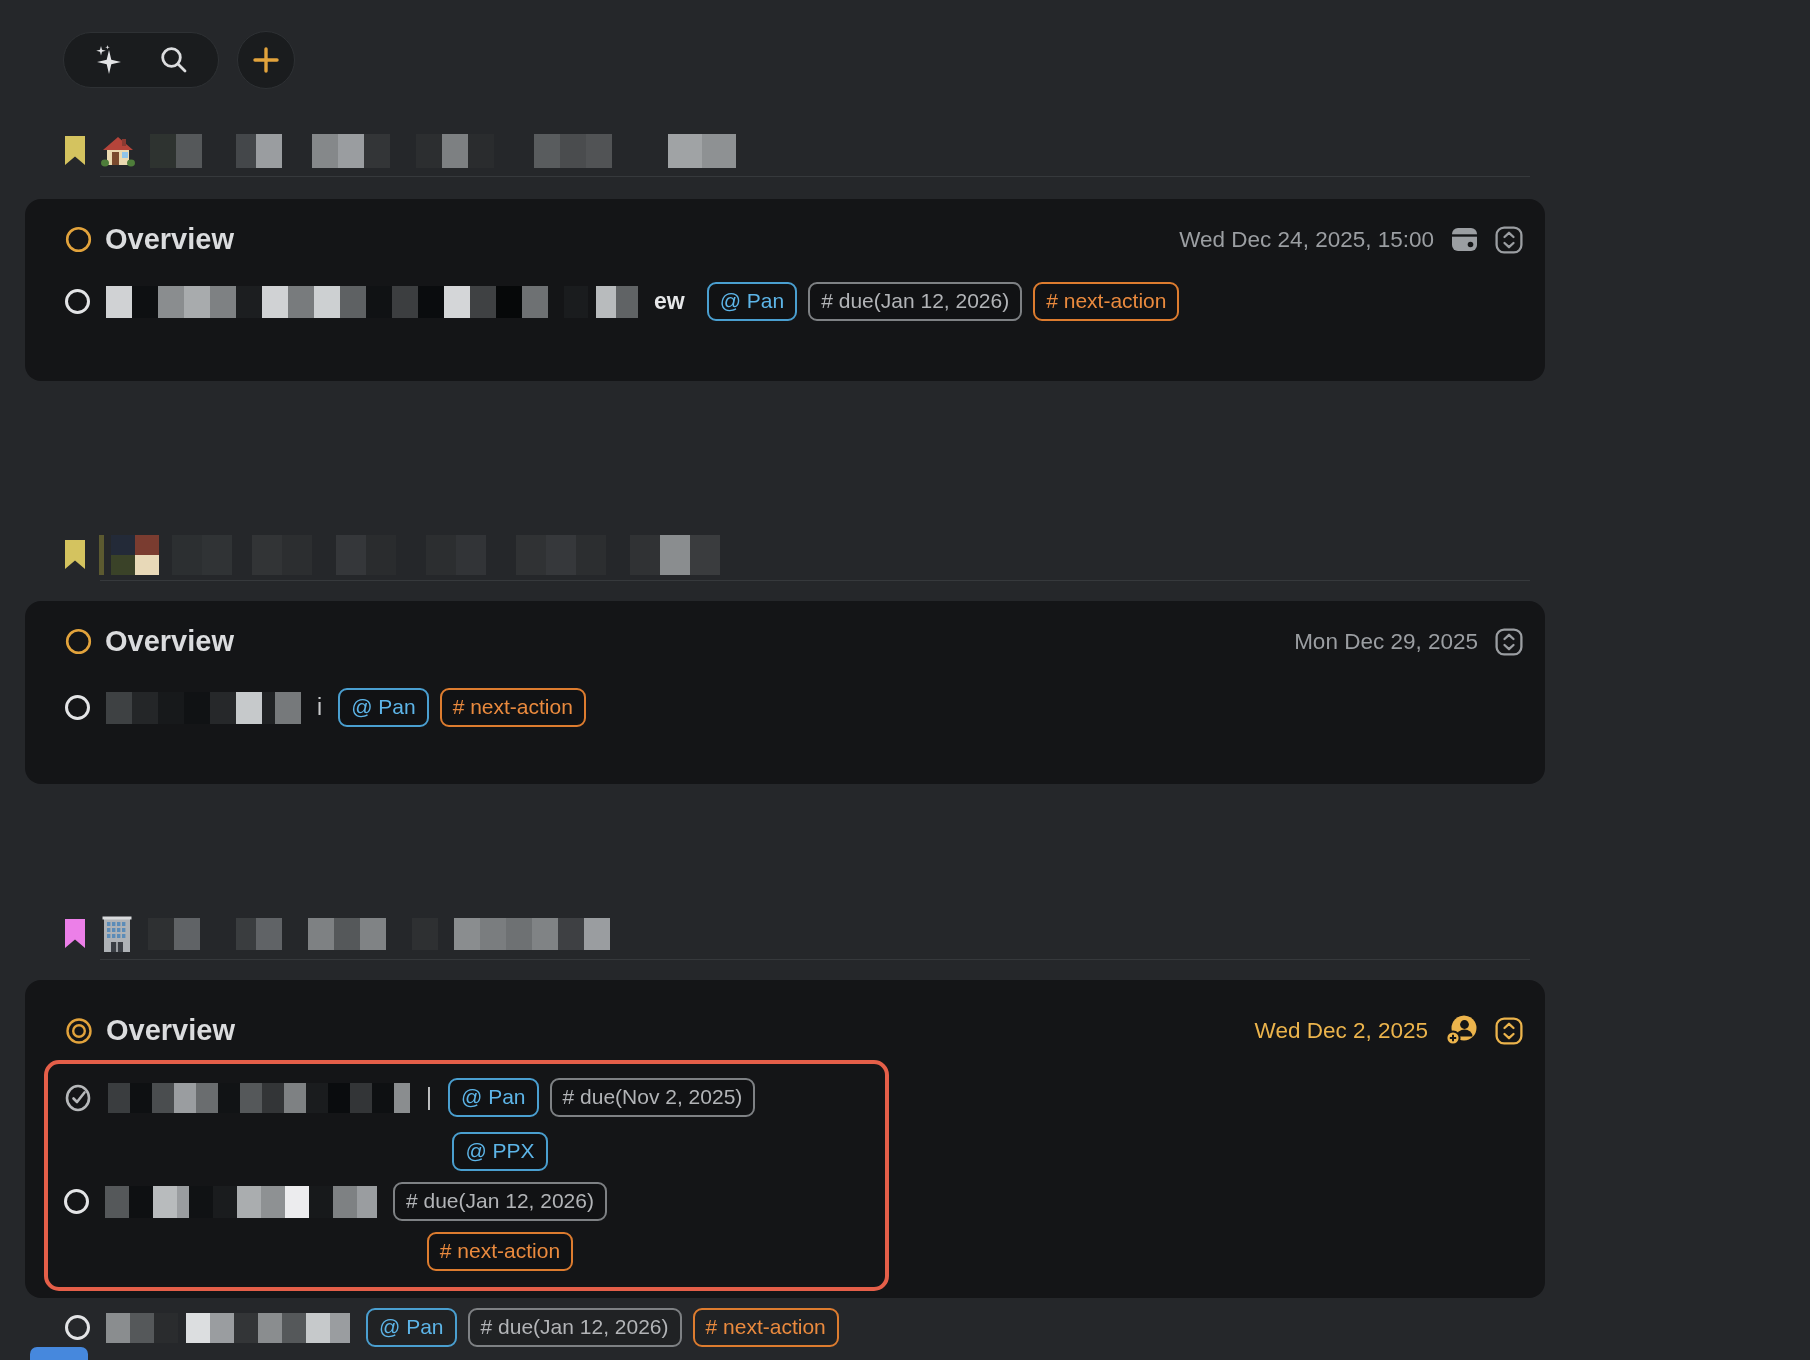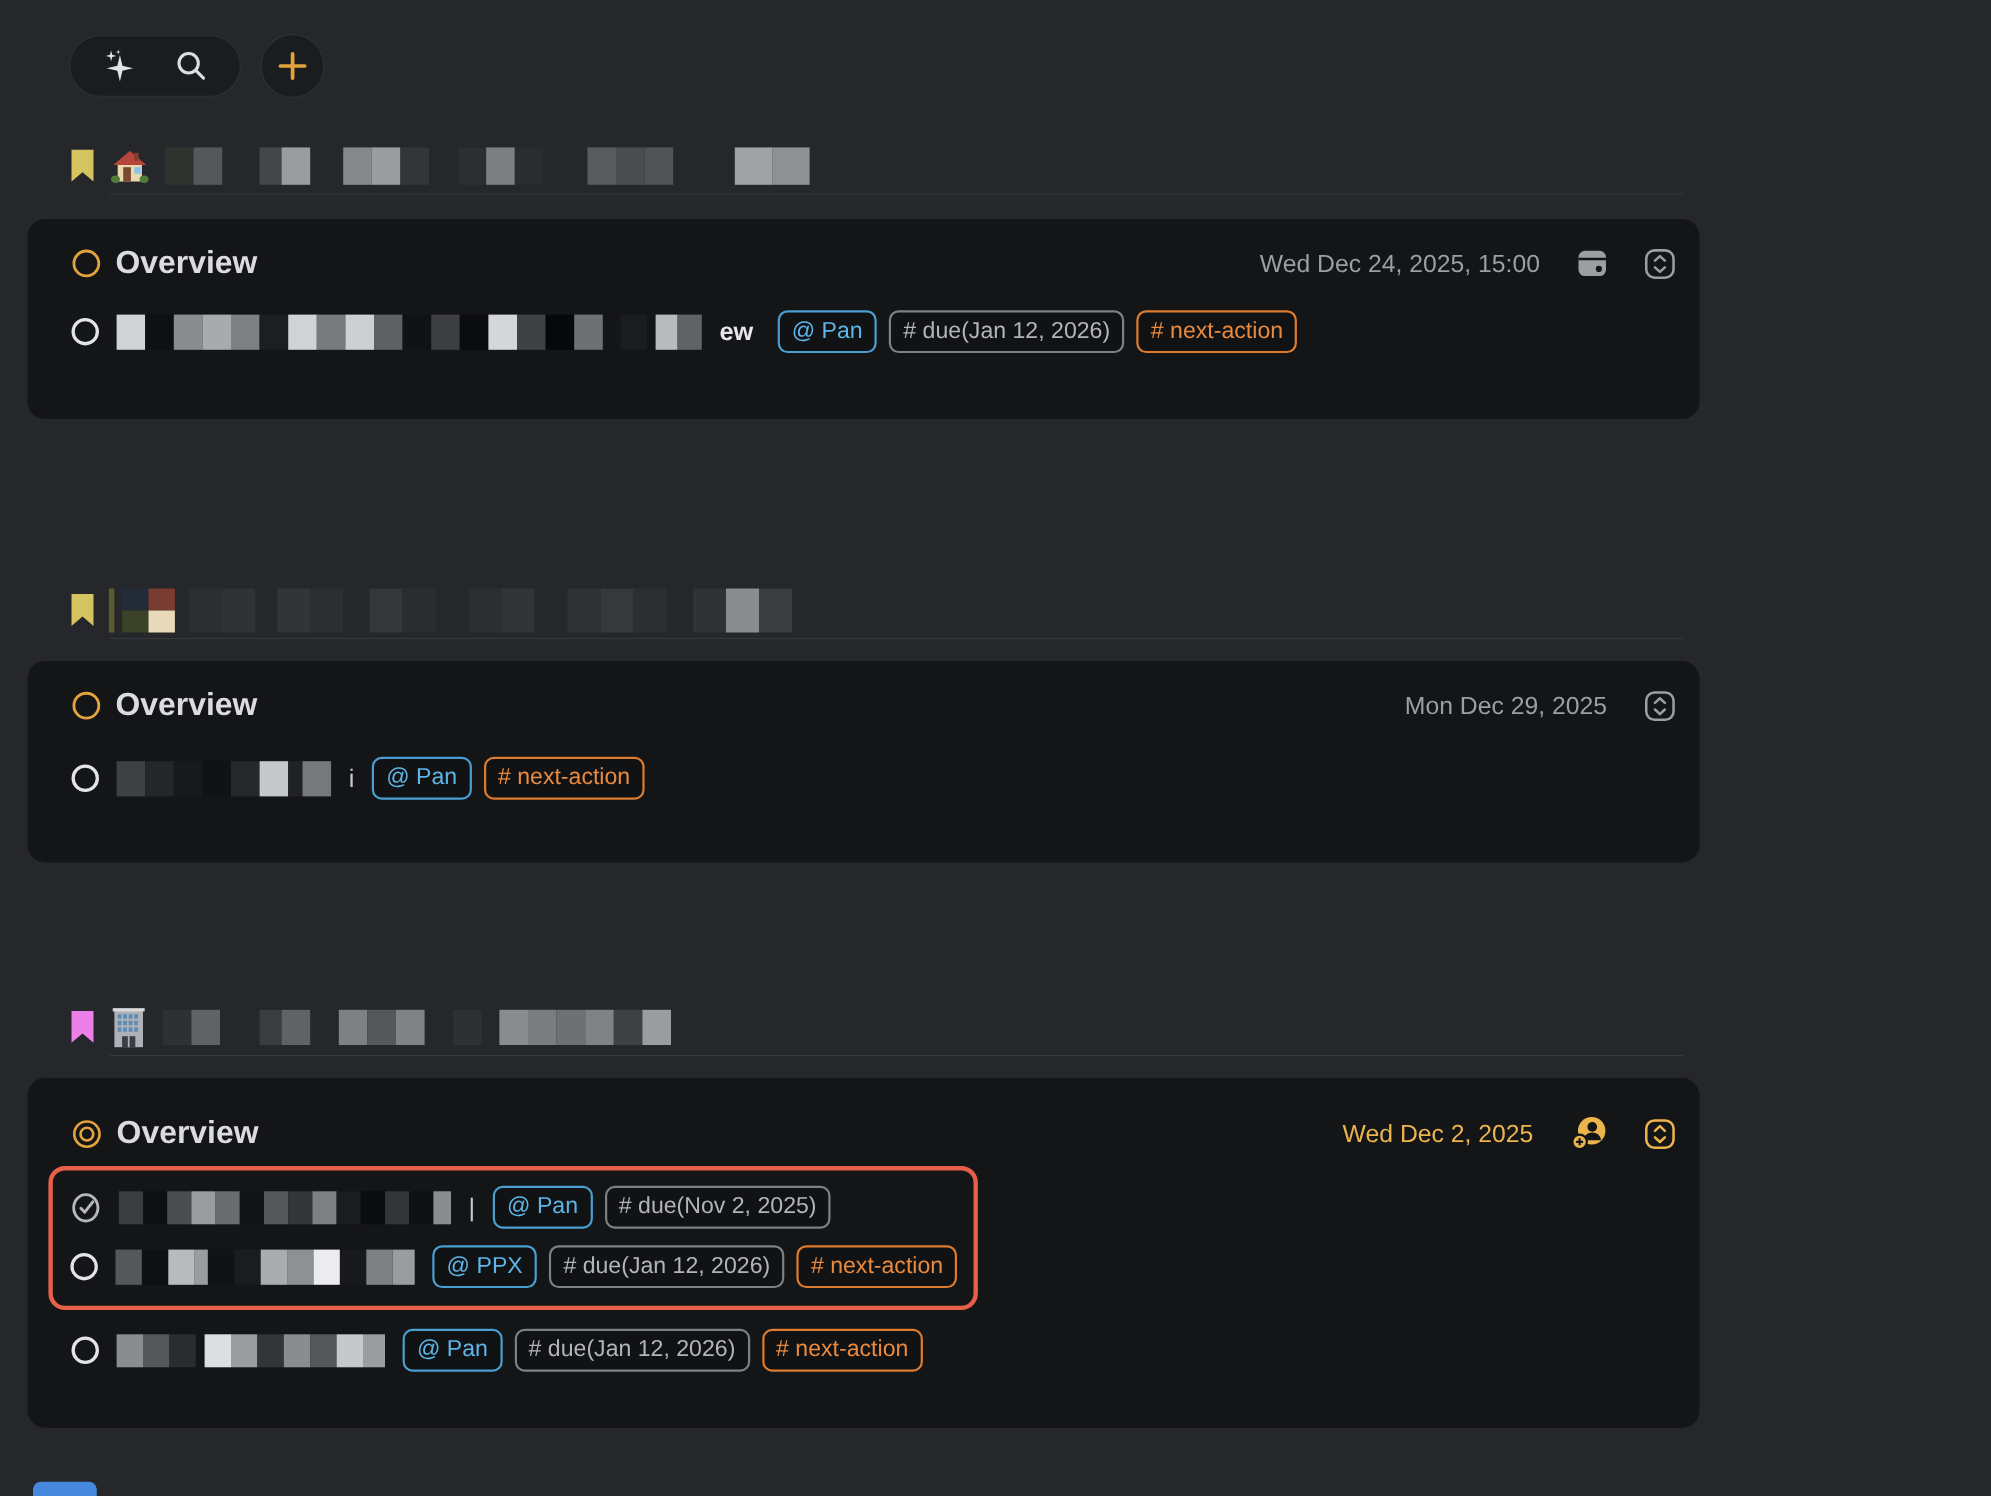--- a/index.html
+++ b/index.html
@@ -39,21 +39,21 @@
     background:#141517; border-radius:16px; margin:22px 265px 0 25px;
     padding:24px 22px 0 40px;
   }
   .card.c1 { height:182px; }
   .card.c2 { height:183px; margin-top:20px; }
   .card.c3 { height:318px; margin-top:20px; padding-top:34px; }
 
   .card-title-row { display:flex; align-items:center; }
   .bullet { margin-right:13px; flex:none; display:flex; }
   .card-title { font-size:29px; font-weight:700; color:#dbdcde; cursor:pointer; }
-  .title-right { margin-left:auto; display:flex; align-items:center; gap:34px; }
+  .title-right { margin-left:auto; display:flex; align-items:center; gap:17px; }
   .date { font-size:22.5px; color:#9b9ea2; white-space:nowrap; }
   .date.yellow { color:#ecb44c; }
 
   .task-row { display:flex; align-items:center; gap:16px; margin-top:26px; }
   .task-circle { width:25px; height:25px; border-radius:50%; border:3px solid #e3e4e6; flex:none; cursor:pointer; }
   .checkmark-wrap { flex:none; display:flex; cursor:pointer; }
 
   .mosaic { display:flex; align-items:stretch; flex:none; }
   .mosaic i { display:block; height:100%; }
   .mosaic.grid { flex-wrap:wrap; width:48px; align-content:stretch; }
@@ -423,21 +423,21 @@
             <i style="width: 12px; background: rgb(154, 157, 160);"></i>
             <i style="width: 24px; background: rgb(16, 18, 20);"></i>
             <i style="width: 24px; background: rgb(26, 28, 30);"></i>
             <i style="width: 24px; background: rgb(170, 173, 175);"></i>
             <i style="width: 24px; background: rgb(142, 145, 147);"></i>
             <i style="width: 24px; background: rgb(236, 236, 238);"></i>
             <i style="width: 24px; background: rgb(23, 25, 27);"></i>
             <i style="width: 24px; background: rgb(126, 129, 131);"></i>
             <i style="width: 20px; background: rgb(154, 157, 160);"></i>
           </div>
-        <span class="tags" style="margin-left:0;">
+        <span class="tags" style="margin-left:0;flex-direction:column;">
           <span class="tag person">@ PPX</span>
           <span class="tag due"># due(Jan 12, 2026)</span>
           <span class="tag action"># next-action</span>
         </span>
       </div>
     </div>
 
     <div class="task-row after-highlight">
       <span class="task-circle"></span>
       <div class="mosaic" style="height: 30px;">

